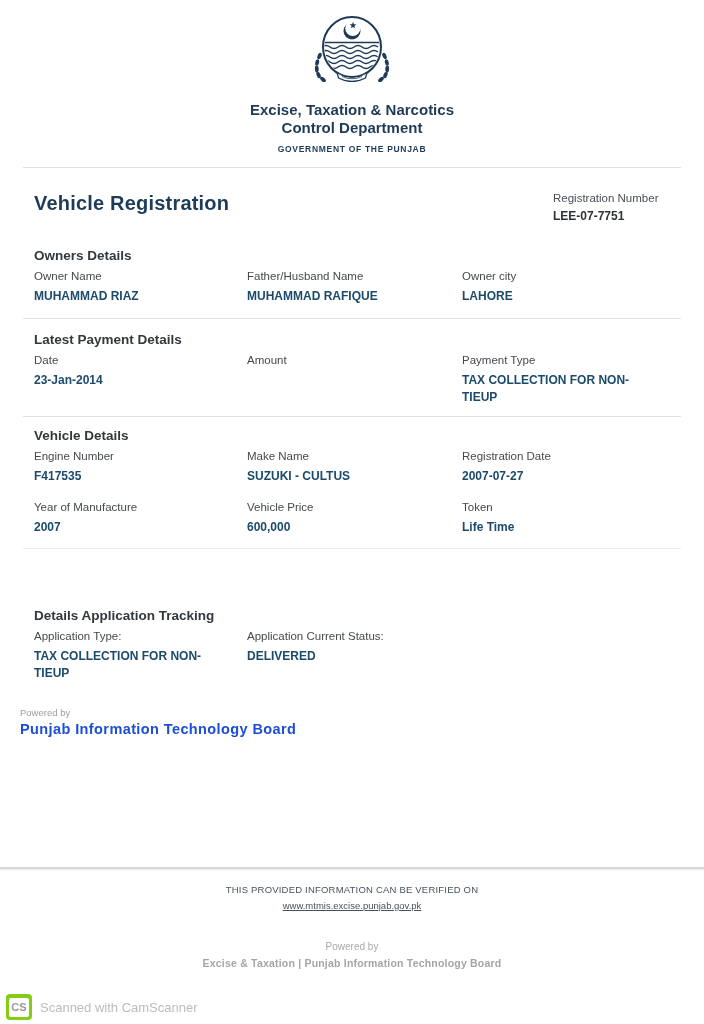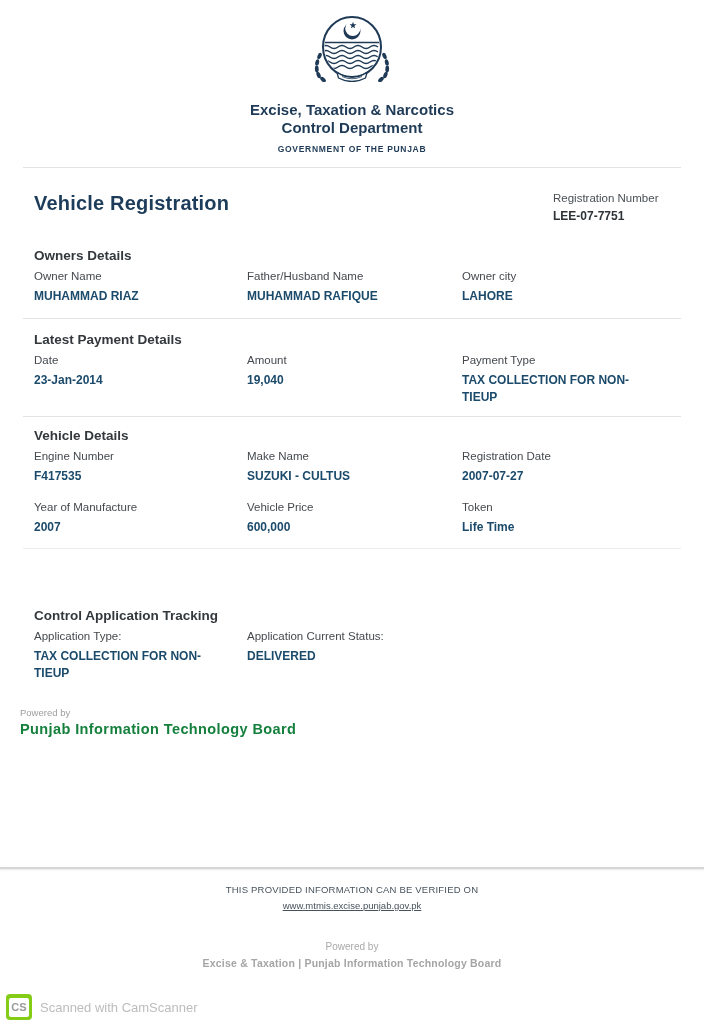--- a/index.html
+++ b/index.html
@@ -36,21 +36,21 @@
   .lbl { font-size:11.5px; color:#45494e; }
   .val { font-size:12px; font-weight:bold; color:#1b4a6b; margin-top:6px; line-height:17px; }
   .val.wrap { max-width:172px; }
   .rule.after-owners { margin-top:13px; }
   .rule.after-payment { margin-top:10px; }
   .rule.after-vehicle { margin-top:12px; }
 
   
   .powered-left { margin:25px 0 0 20px; }
   .powered-left .small { color:#9d9d9d; font-size:9.5px; }
-  .powered-left .large { color:#15803d; font-size:14.5px; font-weight:bold; letter-spacing:.4px; margin-top:3px; }
+  .powered-left .large { color:#1d4ed8; font-size:14.5px; font-weight:bold; letter-spacing:.4px; margin-top:3px; }
 
   
   .seam { position:absolute; top:867px; left:0; width:704px; height:2px; background:#d7d7d7;
           box-shadow:0 1px 2px rgba(0,0,0,.10); }
   .verify-block { position:absolute; top:884px; left:0; width:704px; text-align:center; color:#47525c; }
   .verify-line { font-size:9.5px; letter-spacing:.2px; }
   .verify-url { display:inline-block; margin-top:5px; font-size:9.5px; color:#47525c; text-decoration:underline; }
   .bottom-powered { position:absolute; top:941px; left:0; width:704px; text-align:center; }
   .bp-small { color:#a9a9a9; font-size:10px; }
   .bp-org { color:#a5a5a5; font-size:10.5px; font-weight:bold; margin-top:5px; letter-spacing:.2px; }
@@ -147,21 +147,20 @@
   <div class="pad">
 
     <div class="section-heading tight">Latest Payment Details</div>
     <div class="field-grid">
       <div>
         <div class="lbl">Date</div>
         <div class="val">23-Jan-2014</div>
       </div>
       <div>
         <div class="lbl">Amount</div>
-        <div class="val">19,040</div>
       </div>
       <div>
         <div class="lbl">Payment Type</div>
         <div class="val wrap">TAX COLLECTION FOR NON-TIEUP</div>
       </div>
     </div>
   </div>
   <hr class="rule after-payment">
 
   <div class="pad">
@@ -191,21 +190,21 @@
       <div>
         <div class="lbl">Token</div>
         <div class="val">Life Time</div>
       </div>
     </div>
   </div>
   <hr class="rule faint after-vehicle">
 
   <div class="pad">
 
-    <div class="section-heading tracking">Control Application Tracking</div>
+    <div class="section-heading tracking">Details Application Tracking</div>
     <div class="field-grid">
       <div>
         <div class="lbl">Application Type:</div>
         <div class="val wrap">TAX COLLECTION FOR NON-TIEUP</div>
       </div>
       <div>
         <div class="lbl">Application Current Status:</div>
         <div class="val">DELIVERED</div>
       </div>
     </div>

